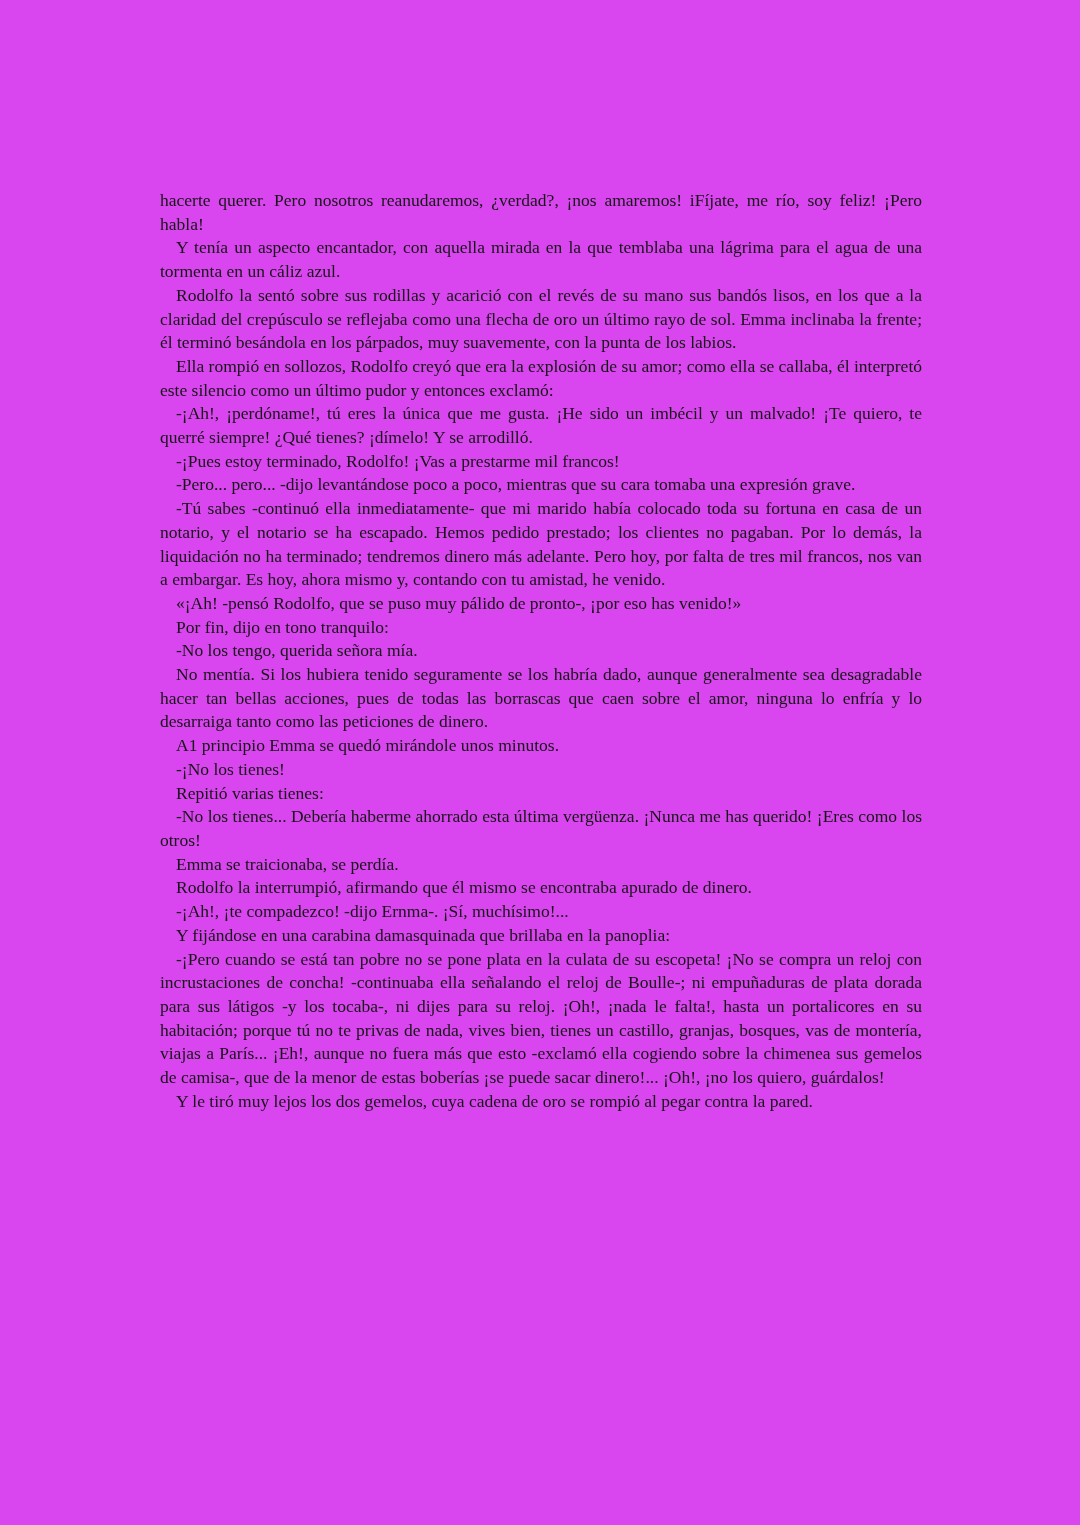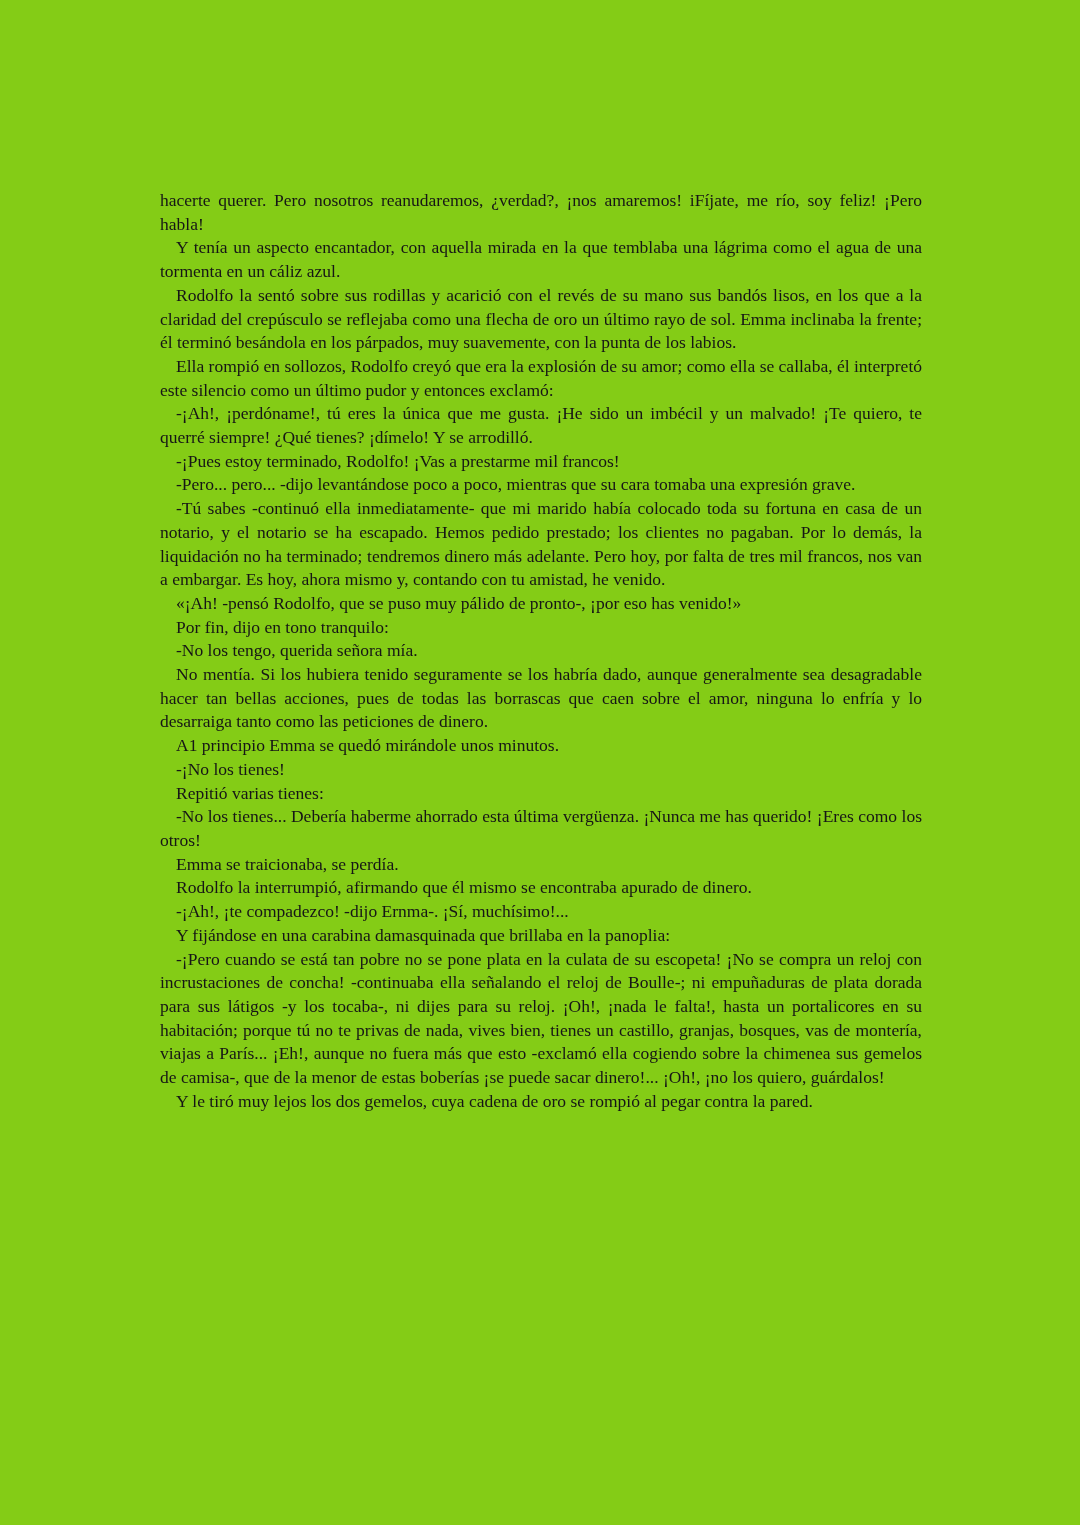--- a/index.html
+++ b/index.html
@@ -4,21 +4,21 @@
 <style>
   html, body {
     margin: 0;
     padding: 0;
     background: #ffffff;
   }
   .page {
     position: relative;
     width: 1080px;
     height: 1525px;
-    background: #84cc16;
+    background: #d946ef;
     overflow: hidden;
   }
   .text-block {
     position: absolute;
     left: 160px;
     top: 189px;
     width: 762px;
     font-family: "Liberation Serif", "DejaVu Serif", serif;
     font-size: 17.5px;
     line-height: 23.7px;
@@ -33,21 +33,21 @@
   .text-block p.no-indent {
     text-indent: 0;
   }
 </style>
 </head>
 <body>
 
 <div class="page">
   <div class="text-block">
     <p class="no-indent">hacerte querer. Pero nosotros reanudaremos, ¿verdad?, ¡nos amaremos! iFíjate, me río, soy feliz! ¡Pero habla!</p>
-    <p>Y tenía un aspecto encantador, con aquella mirada en la que temblaba una lágrima como el agua de una tormenta en un cáliz azul.</p>
+    <p>Y tenía un aspecto encantador, con aquella mirada en la que temblaba una lágrima para el agua de una tormenta en un cáliz azul.</p>
     <p>Rodolfo la sentó sobre sus rodillas y acarició con el revés de su mano sus bandós lisos, en los que a la claridad del crepúsculo se reflejaba como una flecha de oro un último rayo de sol. Emma inclinaba la frente; él terminó besándola en los párpados, muy suavemente, con la punta de los labios.</p>
     <p>Ella rompió en sollozos, Rodolfo creyó que era la explosión de su amor; como ella se callaba, él interpretó este silencio como un último pudor y entonces exclamó:</p>
     <p>-¡Ah!, ¡perdóname!, tú eres la única que me gusta. ¡He sido un imbécil y un malvado! ¡Te quiero, te querré siempre! ¿Qué tienes? ¡dímelo! Y se arrodilló.</p>
     <p>-¡Pues estoy terminado, Rodolfo! ¡Vas a prestarme mil francos!</p>
     <p>-Pero... pero... -dijo levantándose poco a poco, mientras que su cara tomaba una expresión grave.</p>
     <p>-Tú sabes -continuó ella inmediatamente- que mi marido había colocado toda su fortuna en casa de un notario, y el notario se ha escapado. Hemos pedido prestado; los clientes no pagaban. Por lo demás, la liquidación no ha terminado; tendremos dinero más adelante. Pero hoy, por falta de tres mil francos, nos van a embargar. Es hoy, ahora mismo y, contando con tu amistad, he venido.</p>
     <p>«¡Ah! -pensó Rodolfo, que se puso muy pálido de pronto-, ¡por eso has venido!»</p>
     <p>Por fin, dijo en tono tranquilo:</p>
     <p>-No los tengo, querida señora mía.</p>
     <p>No mentía. Si los hubiera tenido seguramente se los habría dado, aunque generalmente sea desagradable hacer tan bellas acciones, pues de todas las borrascas que caen sobre el amor, ninguna lo enfría y lo desarraiga tanto como las peticiones de dinero.</p>

